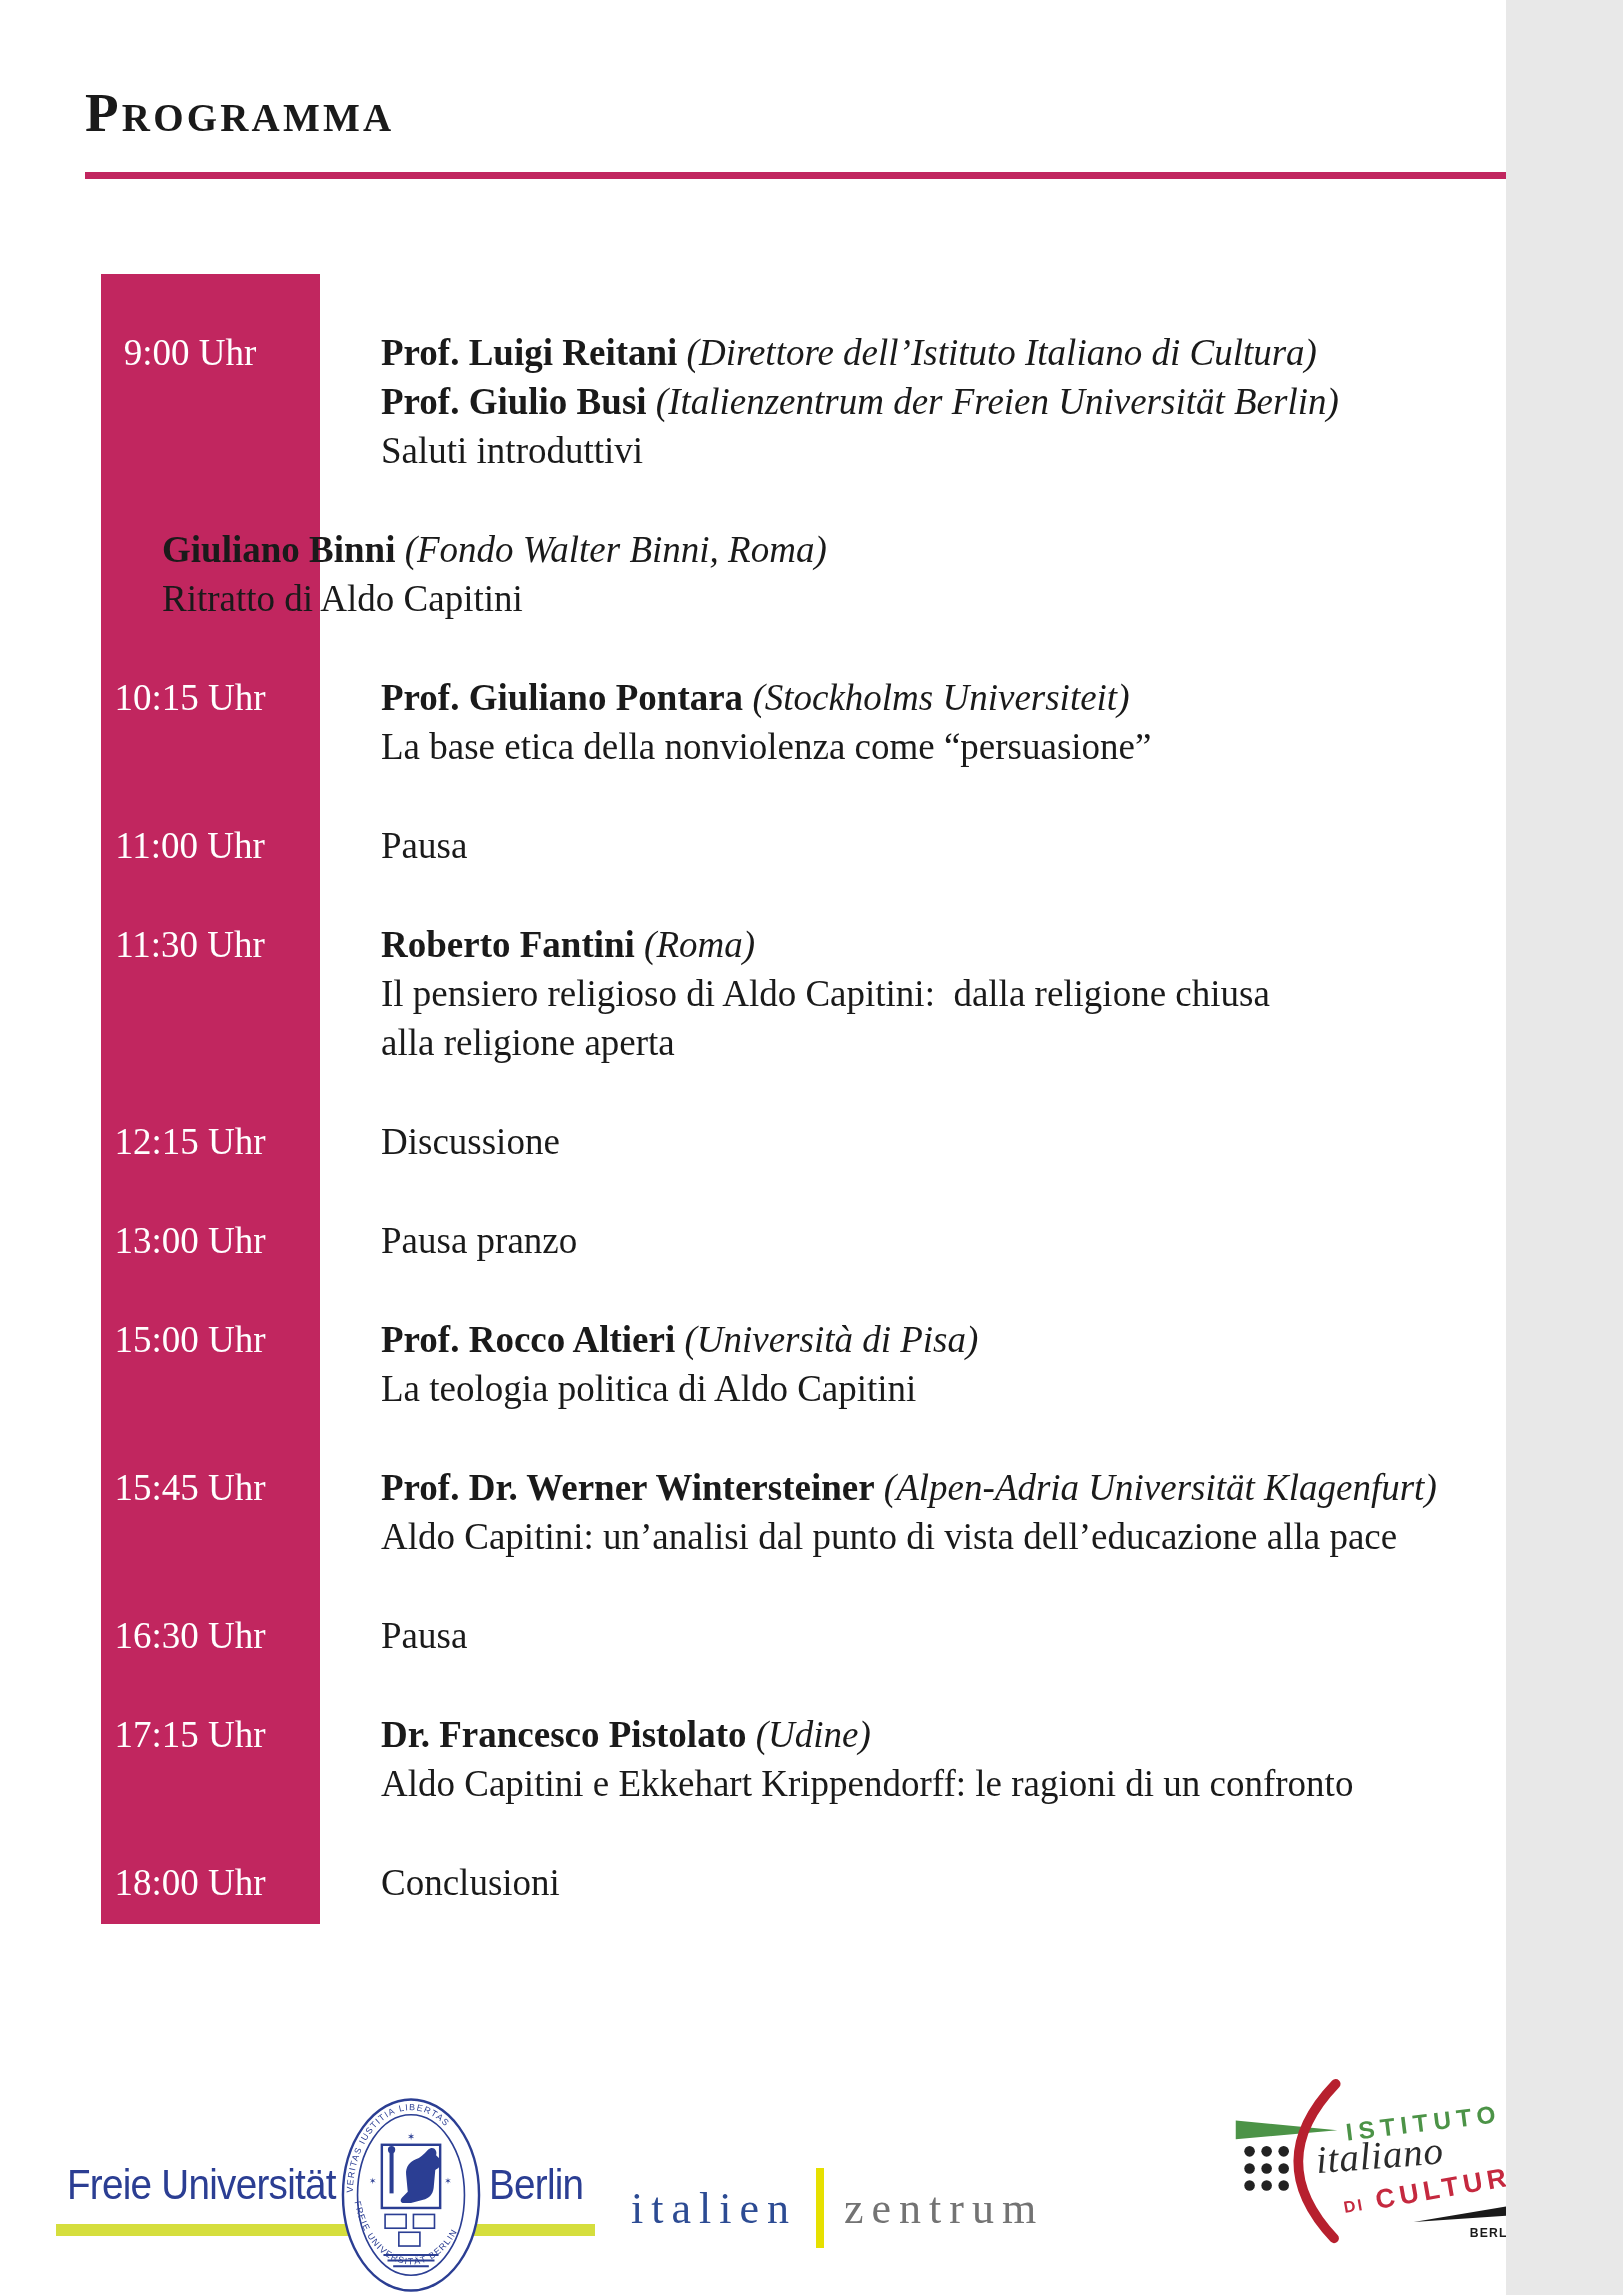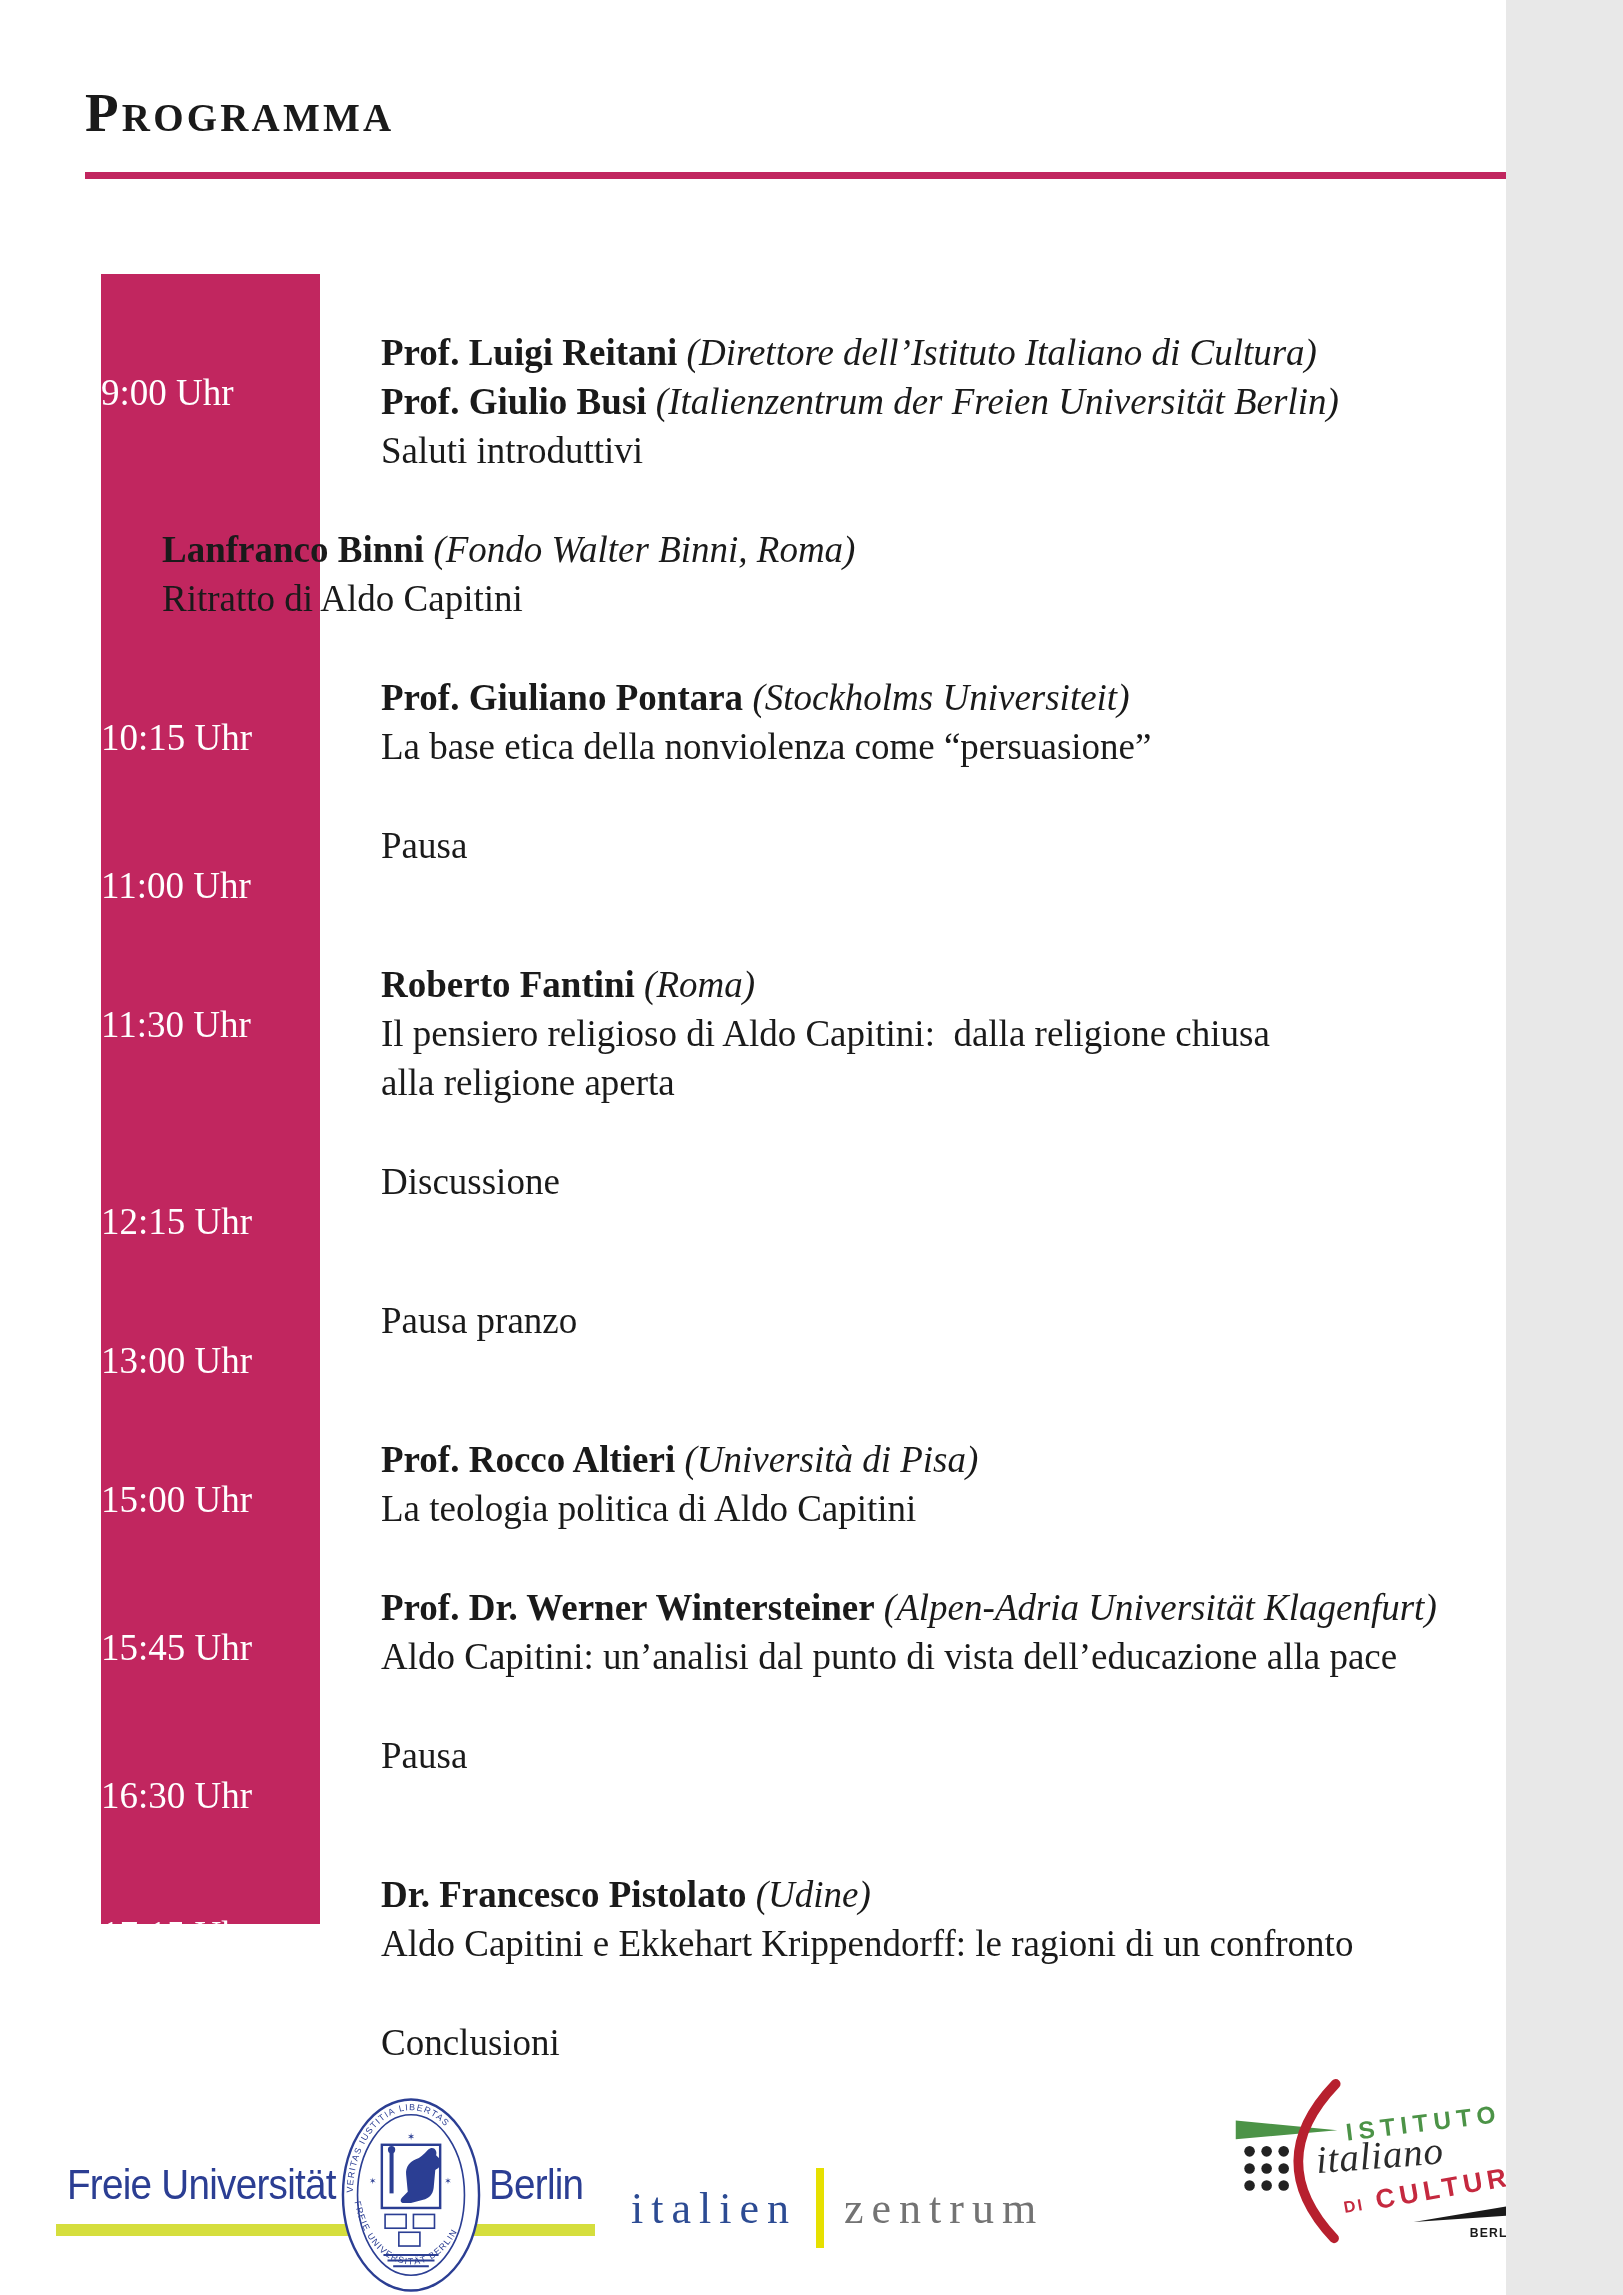--- a/index.html
+++ b/index.html
@@ -9,21 +9,21 @@
   
   .title{position:absolute;left:85px;top:81px;font-size:55px;font-weight:700;
          font-variant:small-caps;letter-spacing:3.2px;color:#1a1a1a;}
   .title-rule{position:absolute;left:85px;top:172px;width:1494px;height:7.3px;background:#C1265F;}
 
   
   .schedule{position:absolute;left:101px;top:274px;width:1502px;}
   .timebar{position:absolute;left:0;top:0;width:219px;height:1650px;background:#C1265F;}
   .rows{position:relative;padding-top:54px;}
   .row{display:flex;margin-bottom:50px;font-size:37px;line-height:49px;}
-  .time{flex:0 0 219px;box-sizing:border-box;padding-right:41px;text-align:left;color:#ffffff;margin-top:40px;}
+  .time{flex:0 0 219px;box-sizing:border-box;padding-right:41px;text-align:center;color:#ffffff;}
   .content{margin-left:61px;}
   .line{white-space:nowrap;}
   .line b{font-weight:700;}
   .line i{font-style:italic;font-weight:400;}
 
   
   .fu-wrap{position:absolute;left:56px;top:2094px;width:552px;height:201px;}
   .fu-underline{position:absolute;left:0;top:130px;width:539px;height:12px;background:#D5DE3D;}
   .fu-text{position:absolute;top:67px;font-family:"Liberation Sans",sans-serif;font-size:42px;
            font-weight:500;color:#2B3E93;letter-spacing:-0.8px;transform:scaleX(.92);transform-origin:left;}
@@ -57,21 +57,21 @@
       <div class="time">9:00 Uhr</div>
       <div class="content">
             <div class="line"><b>Prof. Luigi Reitani</b><i>&nbsp;(Direttore dell’Istituto Italiano di Cultura)</i></div>
             <div class="line"><b>Prof. Giulio Busi</b><i>&nbsp;(Italienzentrum der Freien Universität Berlin)</i></div>
             <div class="line">Saluti introduttivi</div>
           </div>
     </div>
 
     <div class="row">
       <div class="content">
-            <div class="line"><b>Lanfranco Binni</b><i>&nbsp;(Fondo Walter Binni, Roma)</i></div>
+            <div class="line"><b>Giuliano Binni</b><i>&nbsp;(Fondo Walter Binni, Roma)</i></div>
             <div class="line">Ritratto di Aldo Capitini</div>
           </div>
     </div>
 
     <div class="row">
       <div class="time">10:15 Uhr</div>
       <div class="content">
             <div class="line"><b>Prof. Giuliano Pontara</b><i>&nbsp;(Stockholms Universiteit)</i></div>
             <div class="line">La base etica della nonviolenza come “persuasione”</div>
           </div>

